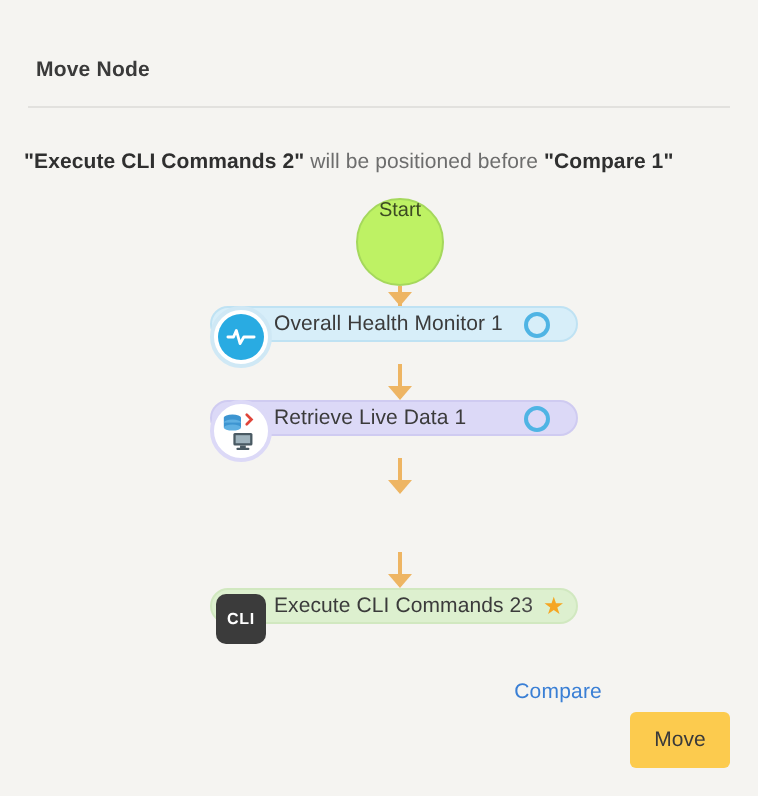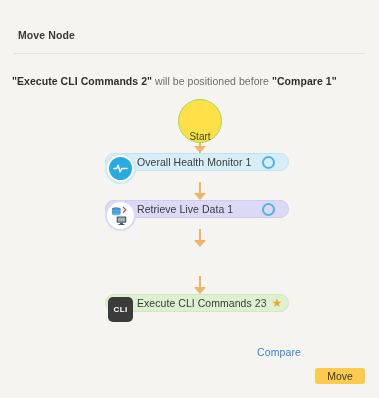--- a/index.html
+++ b/index.html
@@ -56,24 +56,24 @@
   }
 
   
   .start-node {
     position: absolute;
     left: 178px;
     top: 4px;
     width: 44px;
     height: 44px;
     border-radius: 50%;
-    background: #fde047;
+    background: #bef264;
     border: 1px solid #a5d85c;
     display: flex;
-    align-items: flex-end;
+    align-items: flex-start;
     justify-content: center;
     font-size: 10px;
     color: #3c4a22;
   }
 
   
   .connector {
     position: absolute;
     left: 199px;
     width: 2px;
@@ -229,21 +229,21 @@
     font-size: 10.5px;
     color: #3a7fd5;
     cursor: pointer;
     letter-spacing: 0.1px;
   }
   .move-button {
     background: #fccb4e;
     border: none;
     border-radius: 3px;
     width: 50px;
-    height: 16px;
+    height: 28px;
     font-size: 10.5px;
     color: #3a3a3a;
     cursor: pointer;
     font-family: "Liberation Sans", sans-serif;
     margin-top: 48px;
   }
 </style>
 </head>
 <body>
 

